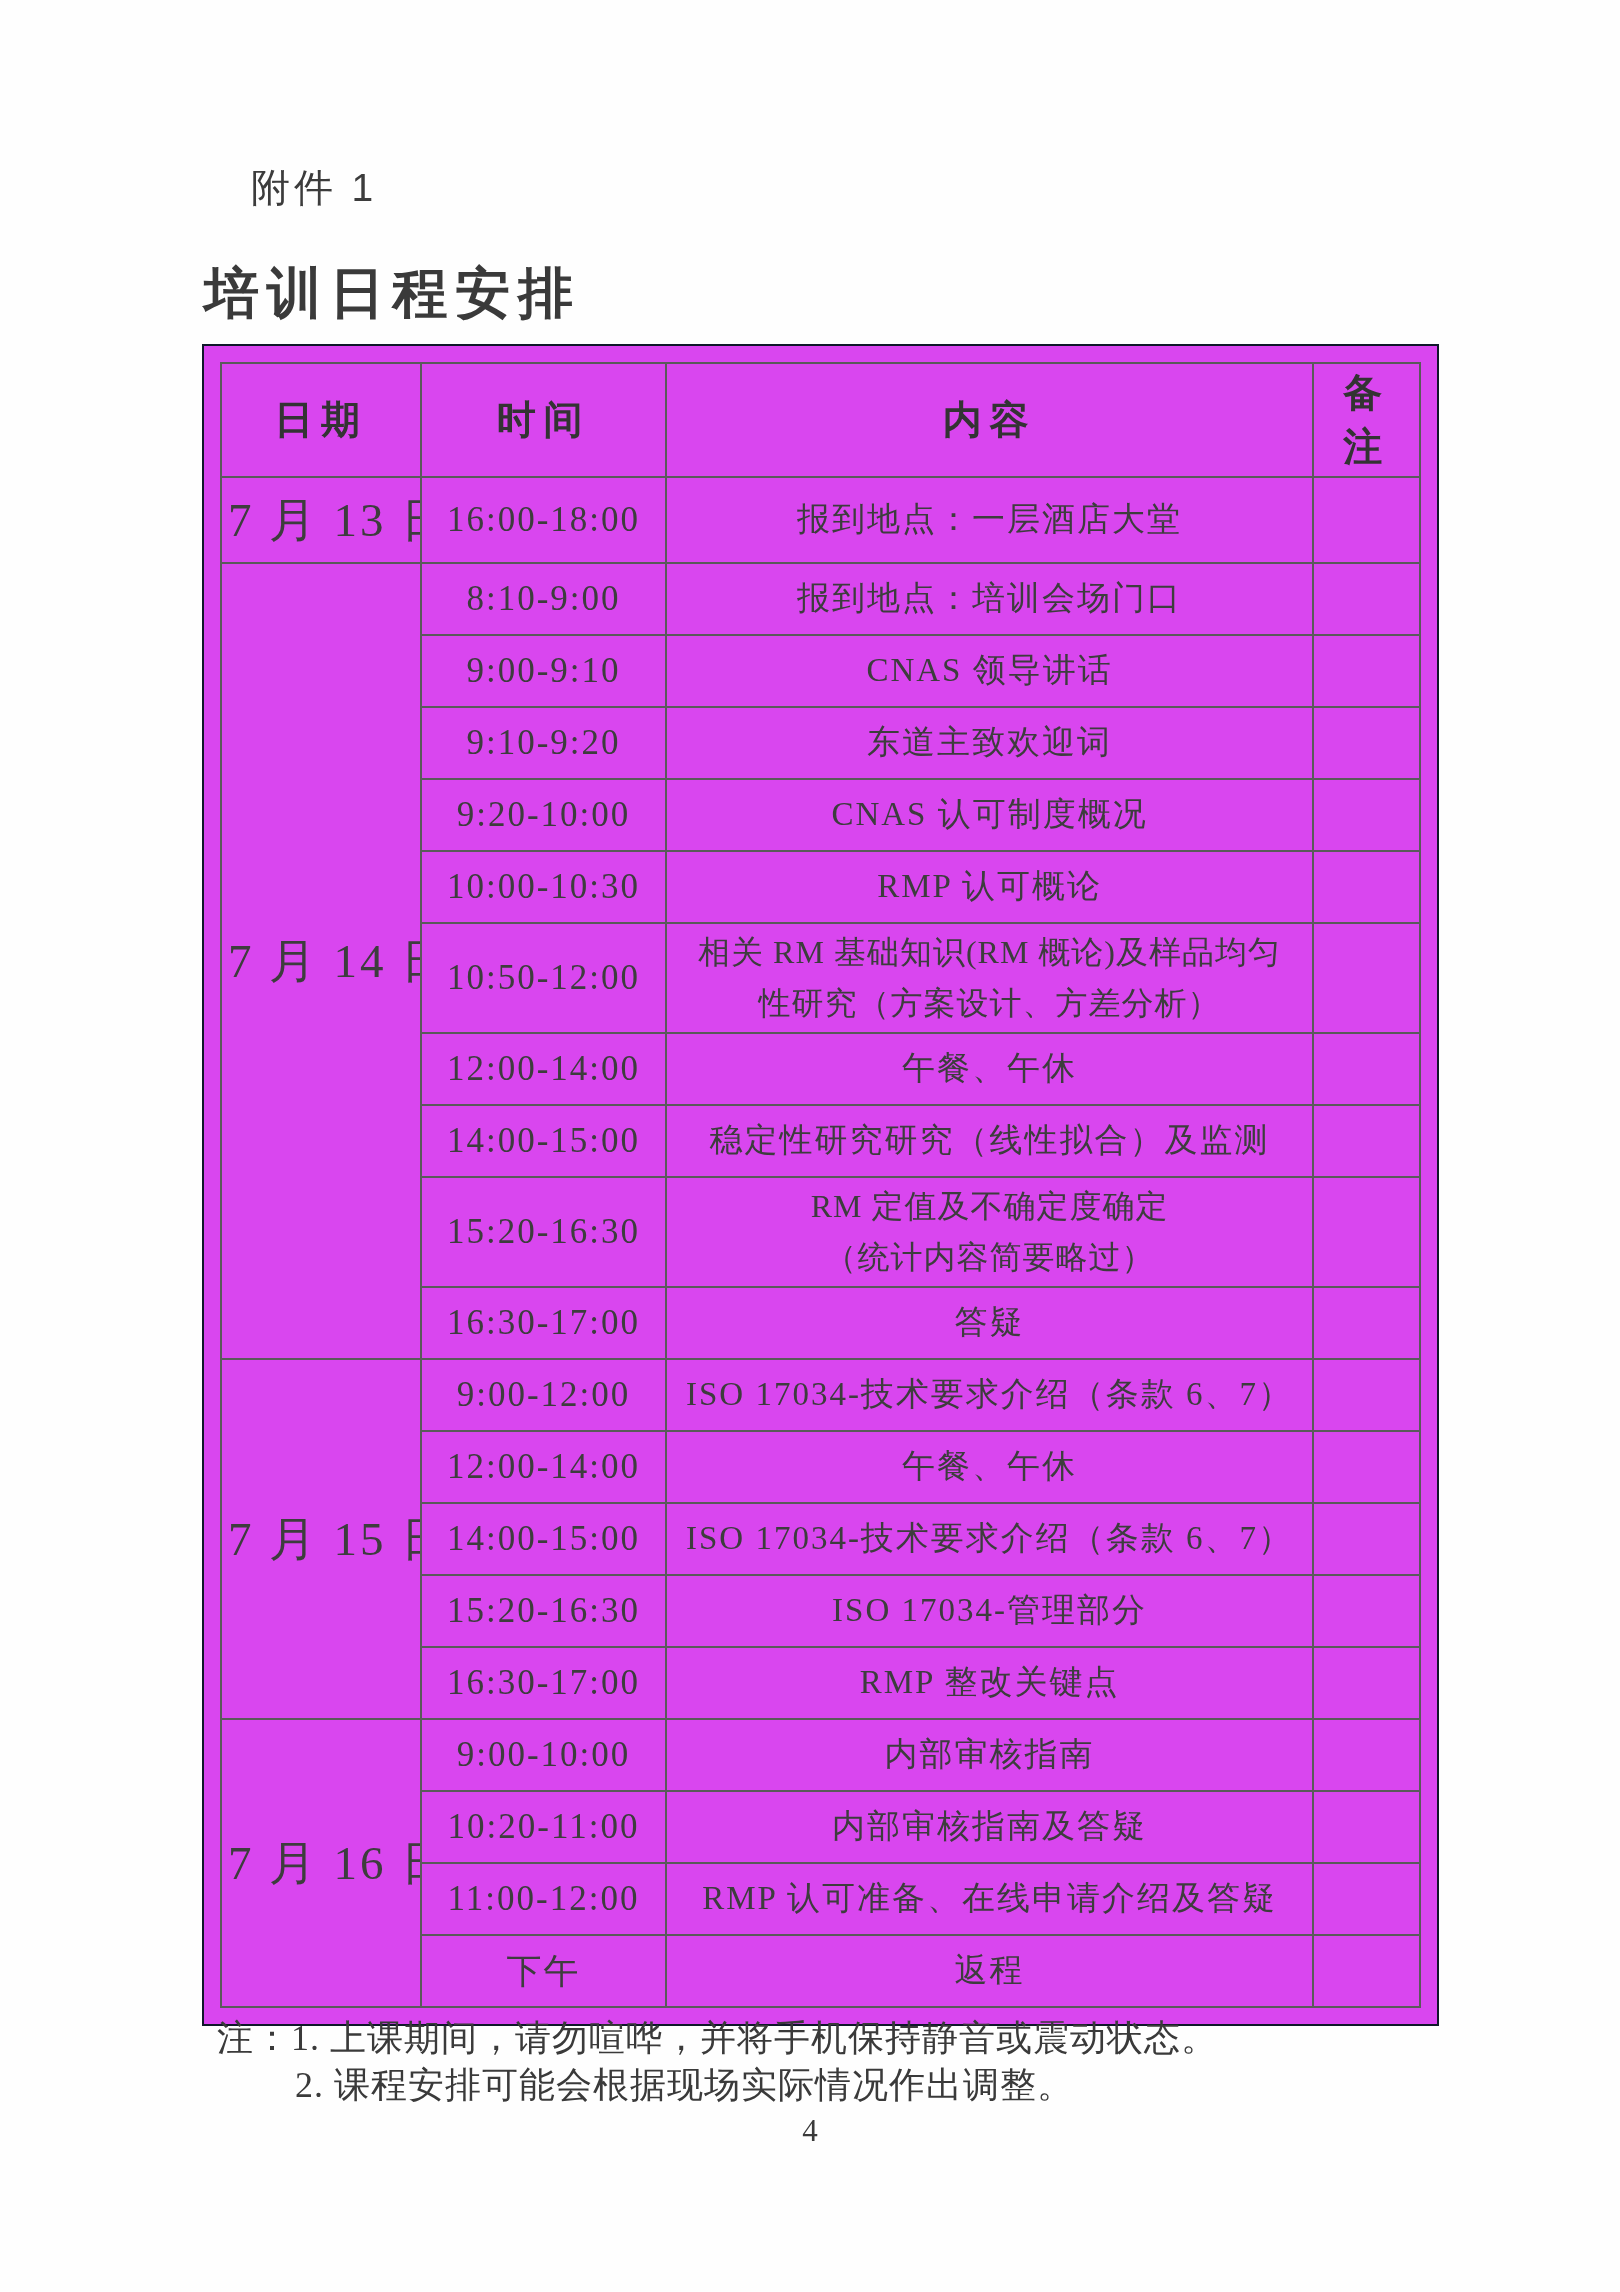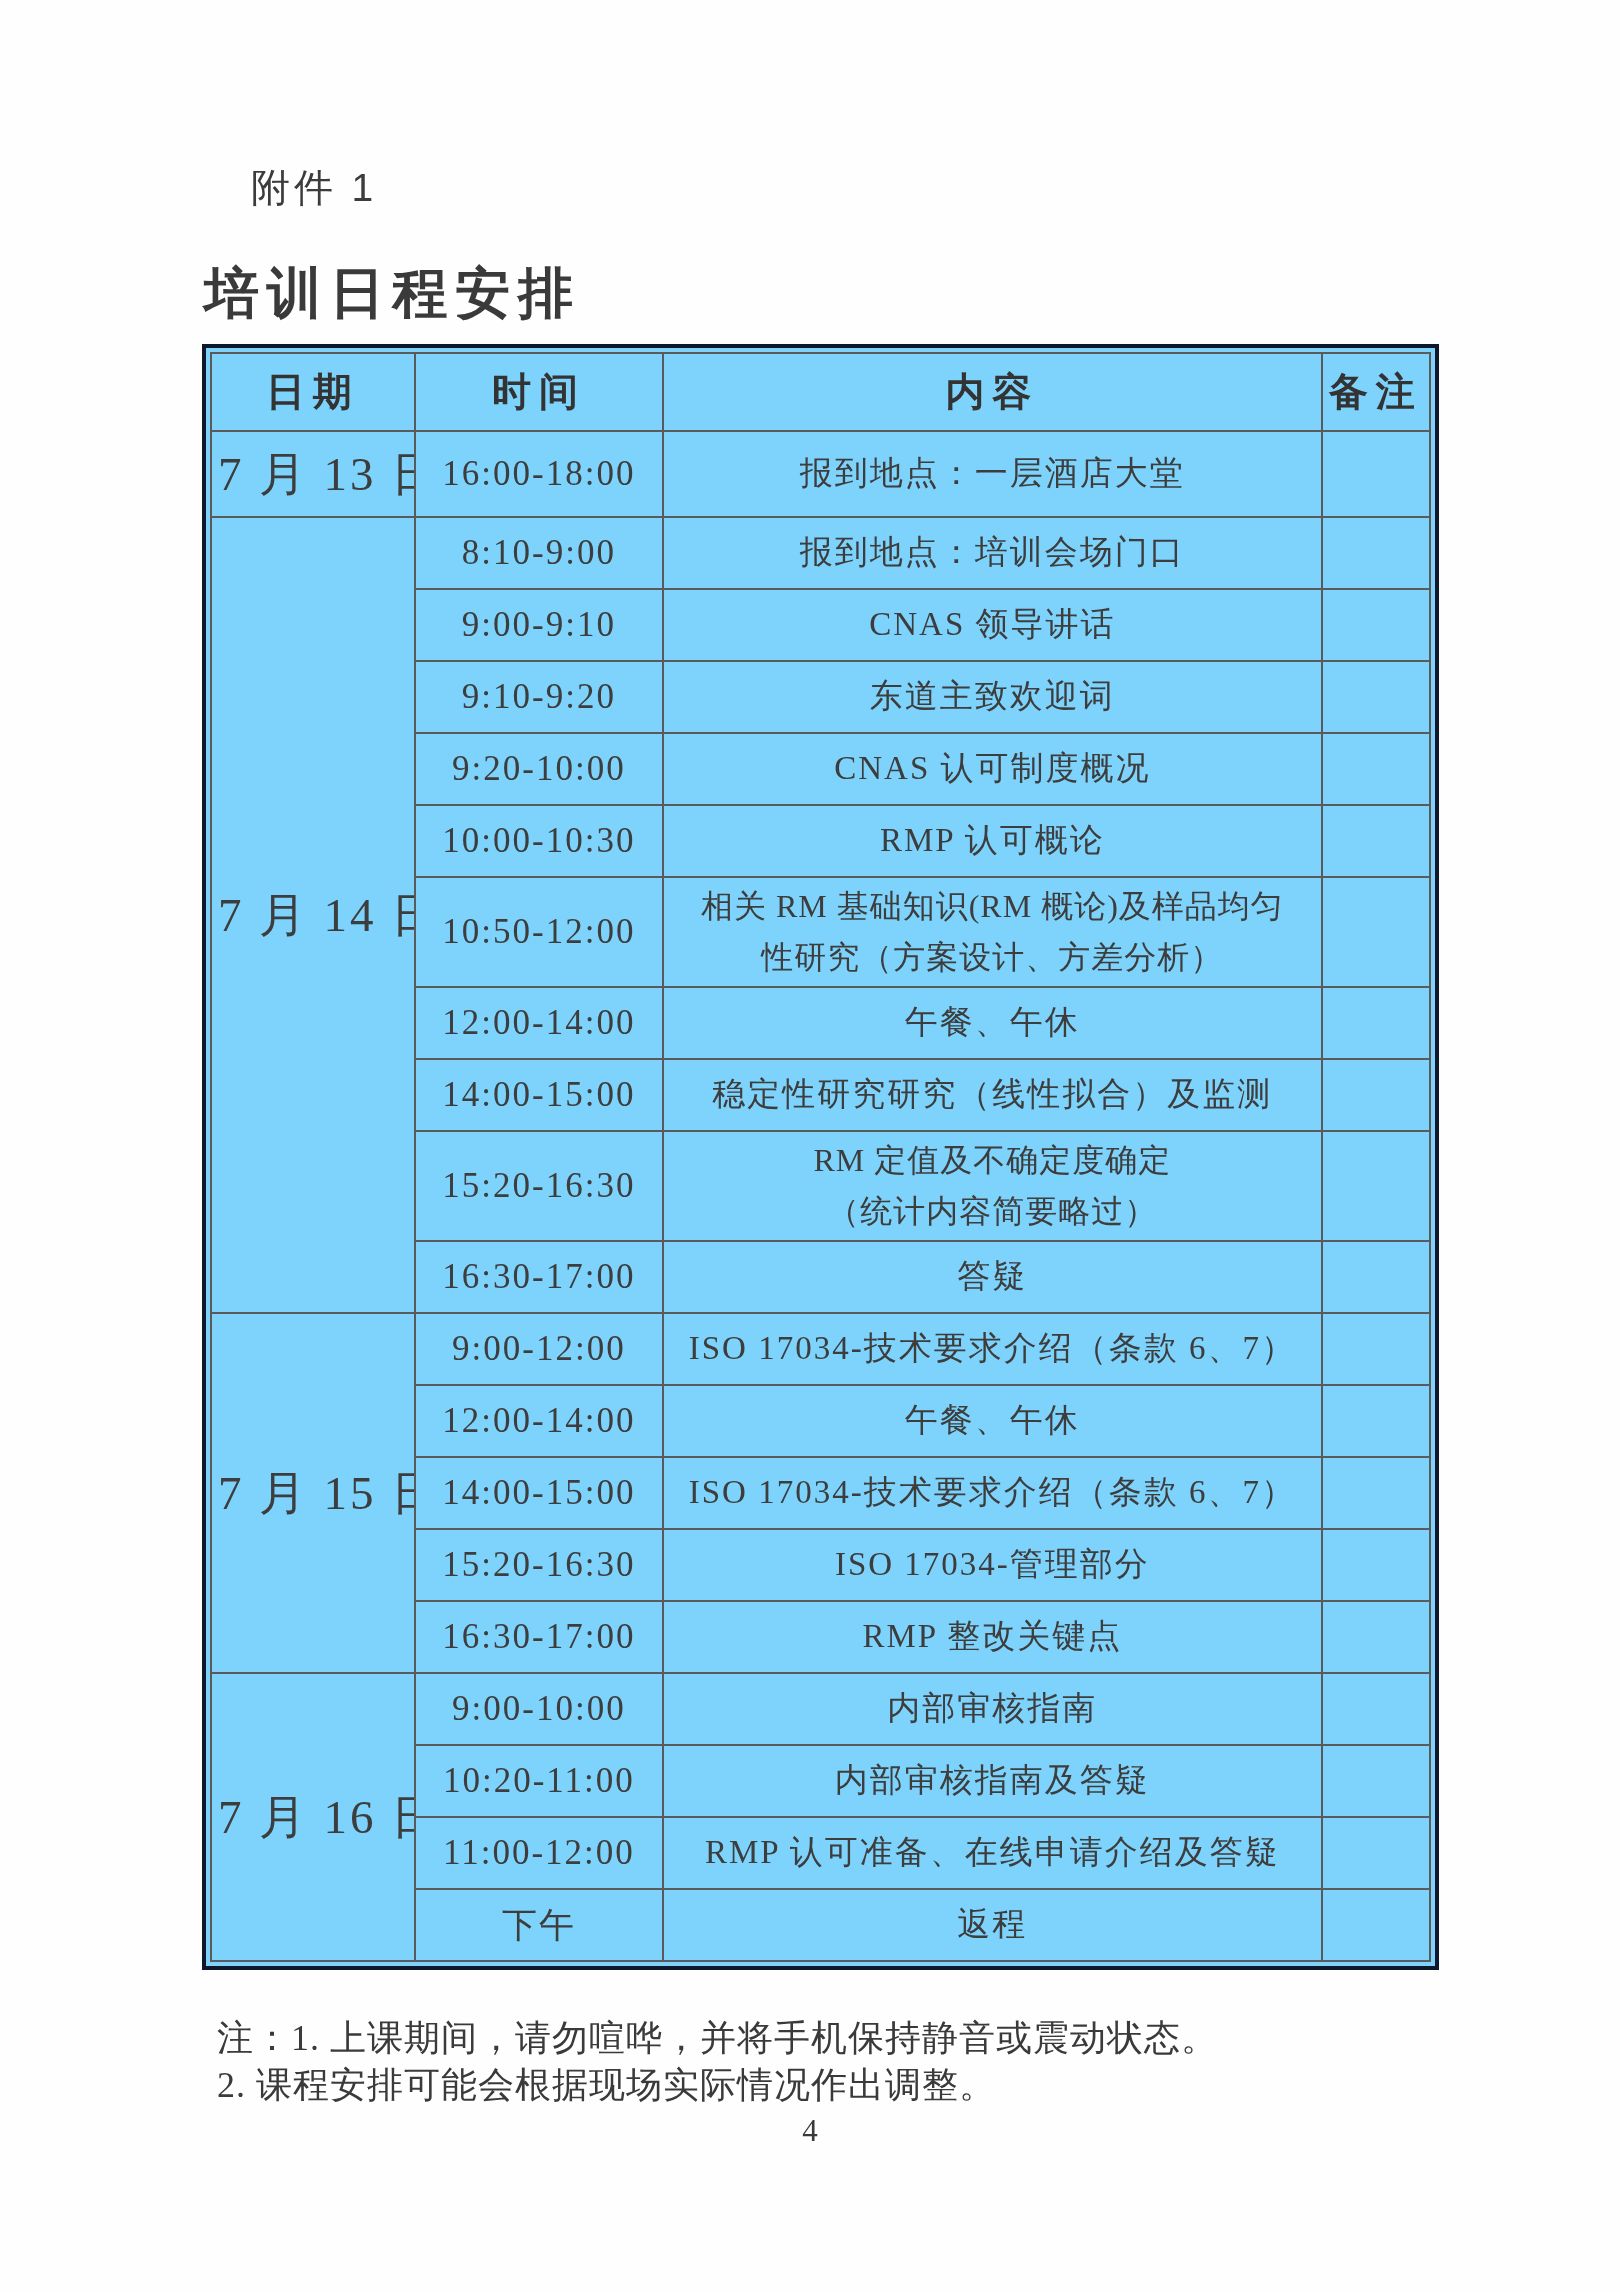--- a/index.html
+++ b/index.html
@@ -36,23 +36,23 @@
     font-size: 55px;
     letter-spacing: 7.8px;
     color: #3a3a3a;
   }
   .table-frame {
     position: absolute;
     left: 202px;
     top: 344px;
     width: 1237px;
     box-sizing: border-box;
-    border: 4px solid #0f172a;
-    padding: 4px;
-    background: #7dd3fc;
+    border: 2px solid #0f172a;
+    padding: 16px;
+    background: #d946ef;
   }
   table.schedule {
     width: 100%;
     border-collapse: collapse;
     table-layout: fixed;
     border: 2px solid #565656;
   }
   table.schedule td, table.schedule th {
     border: 2px solid #5a5a5a;
     text-align: center;
@@ -101,21 +101,21 @@
   td.remark { }
   .notes {
     position: absolute;
     left: 217px;
     top: 2015px;
     font-size: 36px;
     letter-spacing: 1px;
     line-height: 1.3;
     color: #3a3a3a;
   }
-  .note2 { }
+  .note2 { margin-left: 78px; }
   .pagenum {
     position: absolute;
     left: 0;
     top: 2113px;
     width: 1620px;
     text-align: center;
     font-size: 31px;
     color: #3a3a3a;
   }
 </style>

